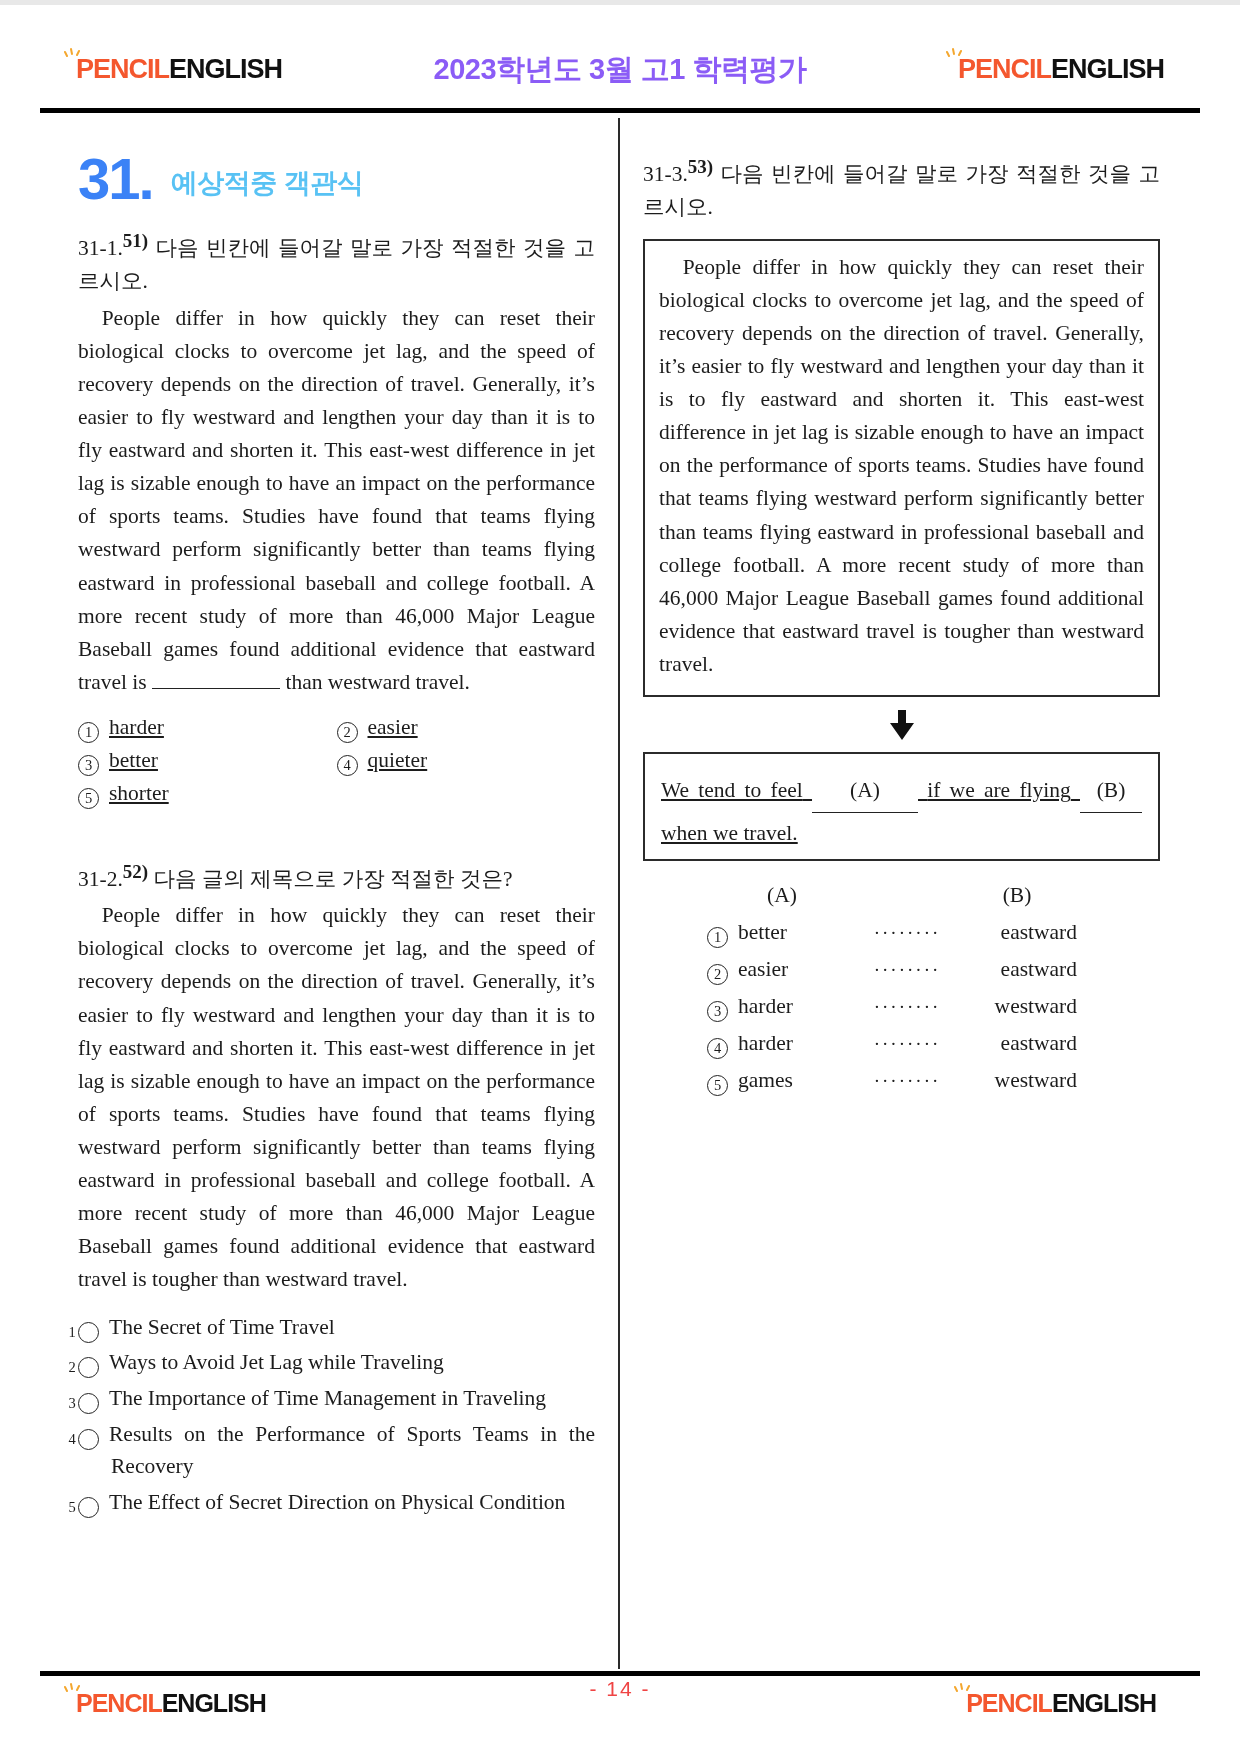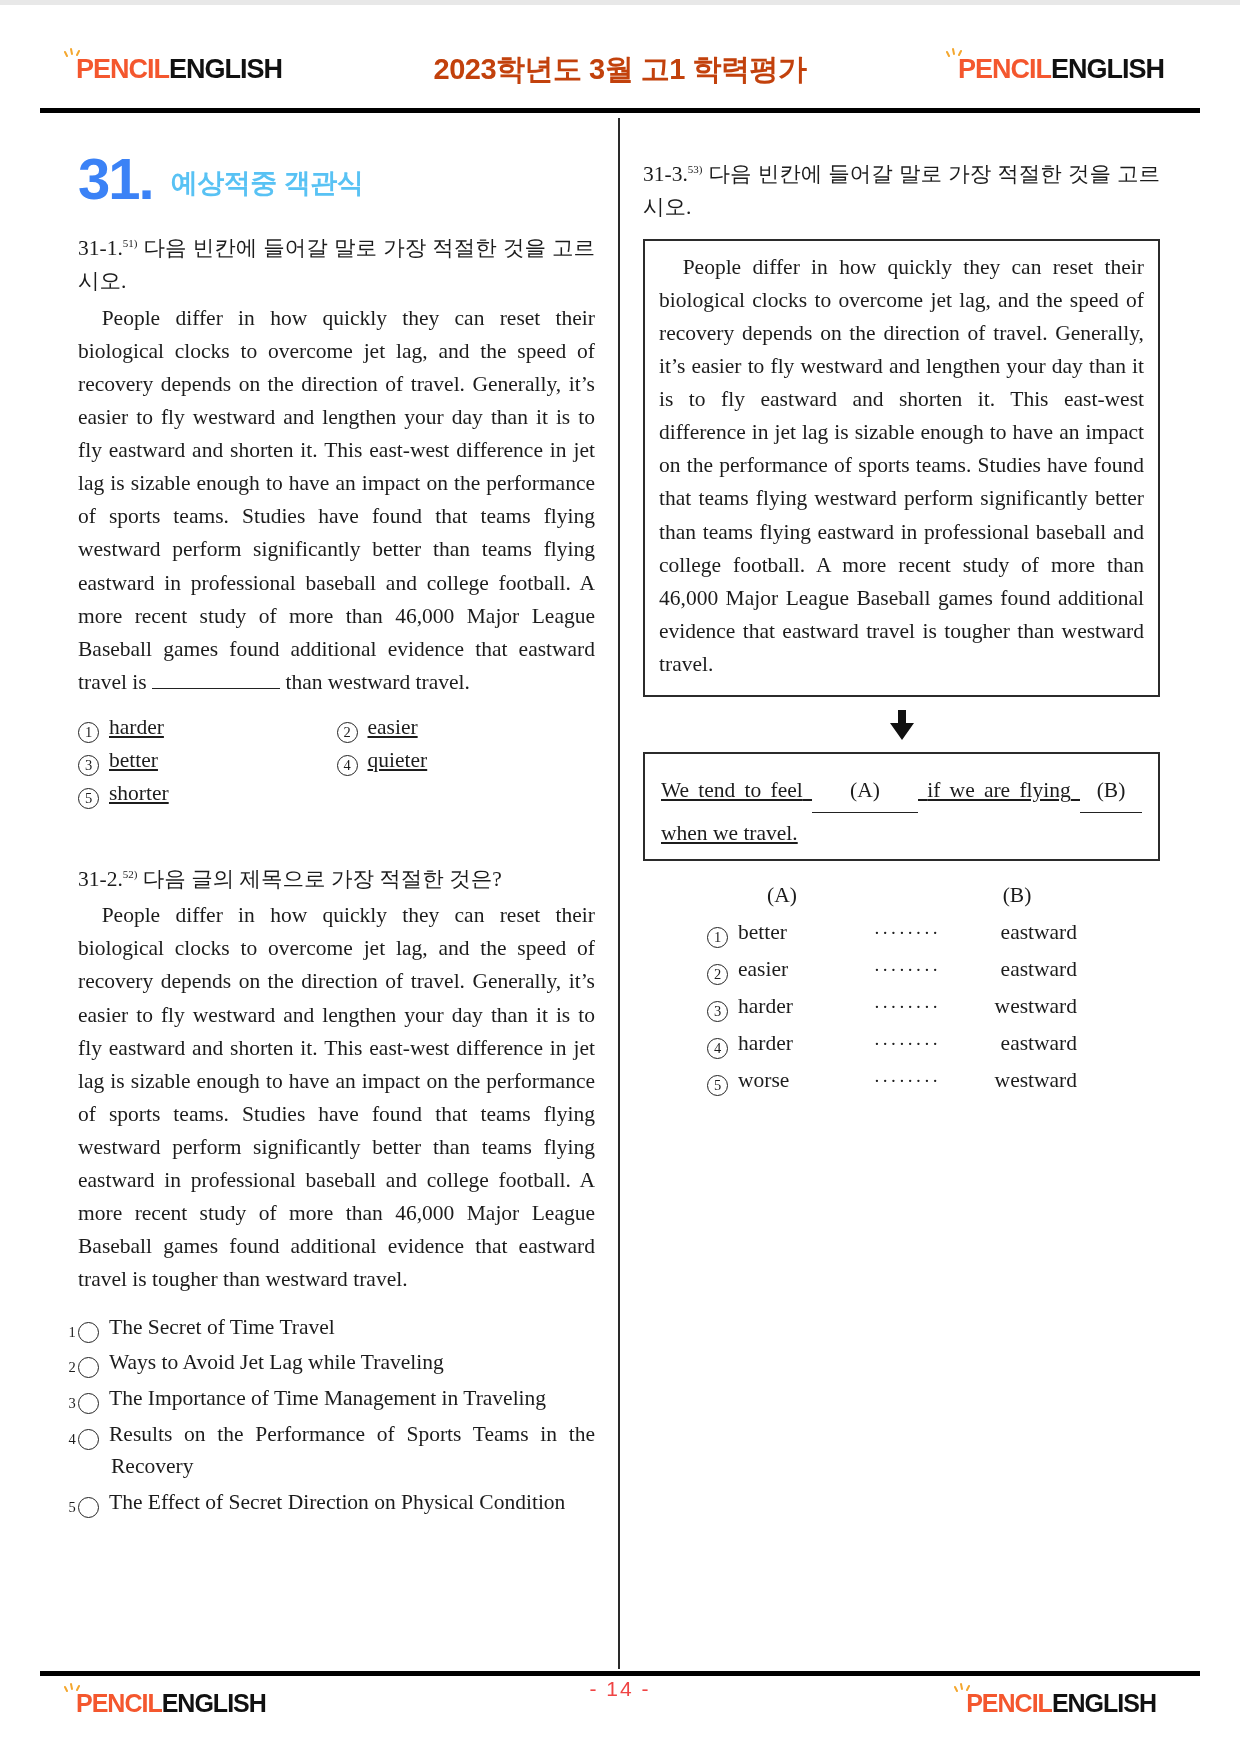--- a/index.html
+++ b/index.html
@@ -15,42 +15,42 @@
   }
   .logo{
     position:relative;font-family:"Liberation Sans","DejaVu Sans",sans-serif;
     font-weight:bold;font-size:27px;letter-spacing:-1px;white-space:nowrap;
   }
   .logo .pencil{color:#F4572E;}
   .logo .english{color:#111;}
   .sparkle{position:absolute;left:-12px;top:-10px;}
   .header-title{
     font-family:"Liberation Sans","DejaVu Sans",sans-serif;font-weight:800;
-    font-size:29px;color:#c2410c;letter-spacing:-0.5px;
+    font-size:29px;color:#8b5cf6;letter-spacing:-0.5px;
   }
   
   .columns{position:absolute;top:113px;left:78px;right:80px;display:flex;gap:48px;}
   .col{flex:1;min-width:0;}
   .divider{position:absolute;top:113px;left:618px;width:2px;height:1551px;background:#2a2a2a;}
   
   .section-head{display:flex;align-items:flex-end;gap:18px;margin-top:32px;}
   .section-num{
     font-family:"Liberation Sans","DejaVu Sans",sans-serif;font-weight:bold;
     font-size:58px;line-height:1;color:#3b82f6;letter-spacing:-2px;
   }
   .section-label{
     font-family:"Liberation Sans","DejaVu Sans",sans-serif;font-weight:bold;
     font-size:27px;color:#58C2F4;padding-bottom:7px;letter-spacing:-0.5px;
   }
   
   .qblock{margin-top:24px;}
   .qblock.q2{margin-top:54px;}
   .col-right .qblock{margin-top:40px;}
   .qhead{font-size:21.5px;line-height:1.55;text-align:justify;}
-  .qhead sup{font-size:11px;line-height:0;}
+  .qhead sup{font-size:19px;line-height:0;font-weight:bold;}
   .passage{font-size:21.5px;line-height:1.54;text-align:justify;text-indent:1.1em;margin-top:3px;}
   .blank-line{display:inline-block;width:128px;border-bottom:1.6px solid #222;}
   
   .circle{
     display:inline-block;width:21px;height:21px;box-sizing:border-box;border:1.4px solid #222;
     border-radius:50%;text-align:center;line-height:18.5px;font-size:14.5px;
     margin-right:10px;vertical-align:-3px;flex:none;
   }
   .opts2col{display:grid;grid-template-columns:1fr 1fr;row-gap:5px;margin-top:16px;font-size:21.5px;}
   .opt{white-space:nowrap;text-decoration:underline;}
@@ -246,21 +246,21 @@
               <div class="ansgrid ansrow">
                 <div class="cell-a">
                   <span class="circle">4</span><span>harder</span>
                 </div>
                 <div class="cell-dots">········</div>
                 <div class="cell-b">eastward</div>
               </div>
 
               <div class="ansgrid ansrow">
                 <div class="cell-a">
-                  <span class="circle">5</span><span>worse</span>
+                  <span class="circle">5</span><span>games</span>
                 </div>
                 <div class="cell-dots">········</div>
                 <div class="cell-b">westward</div>
               </div>
             </div>
         </div>
 
       </div>
     </div>
   </div>

